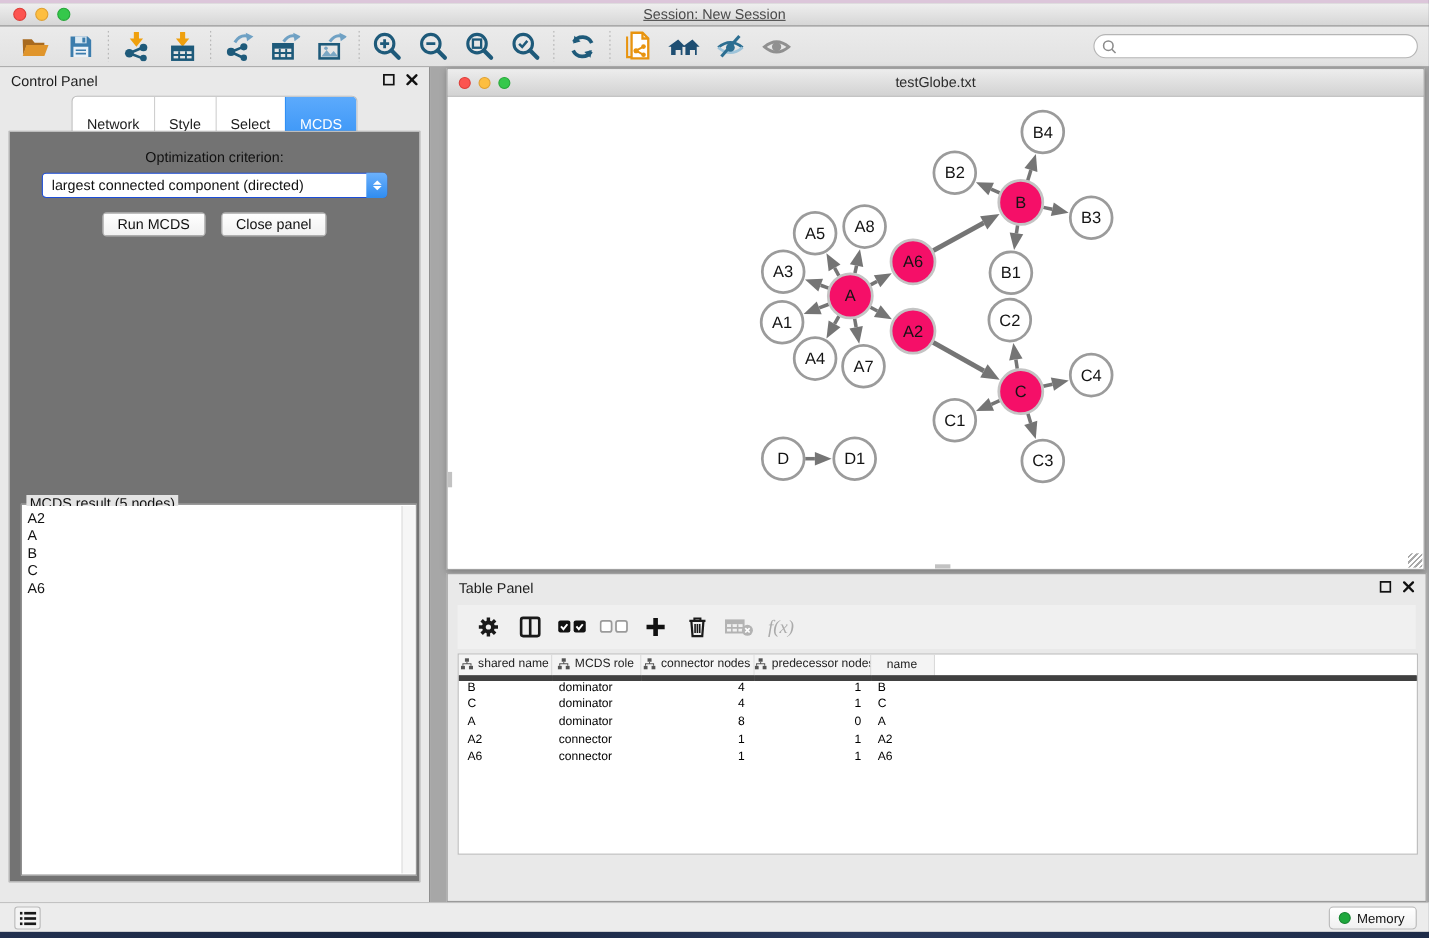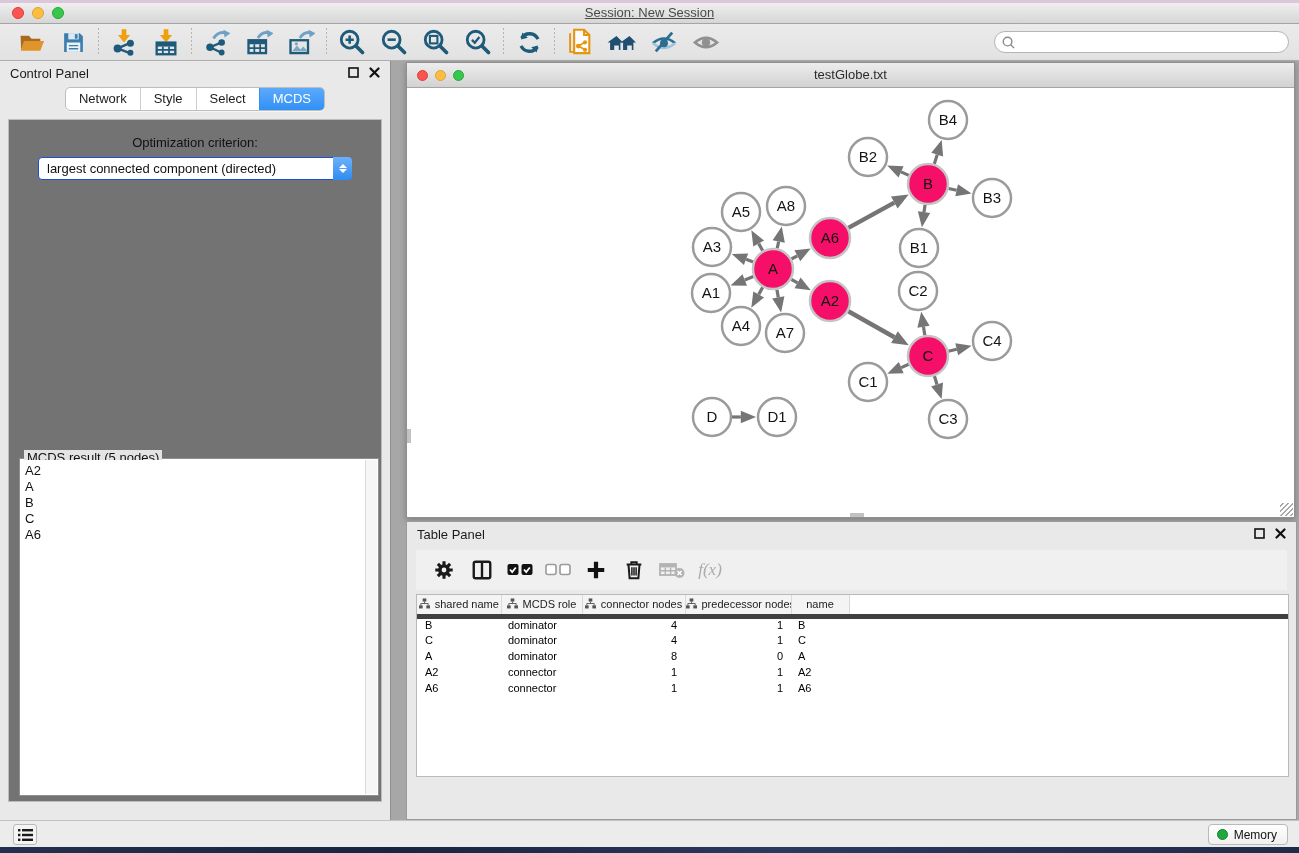--- a/index.html
+++ b/index.html
@@ -40,21 +40,21 @@
 
   
   .control-panel { position:absolute; left:0; top:0; width:391px; bottom:0;
     background:#e9e9e9; border-right:1px solid #8f8f8f; }
   .panel-header { position:relative; height:26px; line-height:26px;
     padding-left:10px; font-size:13px; color:#1c1c1c; }
   .panel-header .hdr-icons { position:absolute; right:10px; top:6px; display:flex; gap:10px; }
   .seg-tabs { display:flex; justify-content:center; }
   .seg { display:inline-flex; border:1px solid #bdbdbd; border-radius:5px;
     background:#fff; overflow:hidden; box-shadow:0 1px 0 rgba(255,255,255,.6); }
-  .seg .tab { padding:3px 13px; font-size:13px; color:#1c1c1c;
+  .seg .tab { padding:17px 13px; font-size:13px; color:#1c1c1c;
     border-left:1px solid #cfcfcf; cursor:default; line-height:16px; }
   .seg .tab:first-child { border-left:none; }
   .seg .tab.active { background:linear-gradient(#5caafc,#3190f5); color:#fff; border-left-color:#3190f5; }
   .cp-content { position:absolute; left:8px; right:8px; top:58px; bottom:18px;
     background:#737373; border:1px solid #bdbdbd; }
   .opt-label { margin-top:15px; text-align:center; font-size:13px; color:#111; }
   .combo { position:relative; margin:7px auto 0; width:314px; height:23px;
     background:#fff; border:1px solid #1d4ed8; border-radius:4px;
     font-size:13px; line-height:21px; padding-left:8px; color:#111; }
   .combo .stepper { position:absolute; right:-1px; top:-1px; width:19px; height:23px;
@@ -315,20 +315,24 @@
         </div>
       </div>
       <div class="cp-content">
         <div class="opt-label">Optimization criterion:</div>
         <div class="combo">
           <span>largest connected component (directed)</span>
           <span class="stepper">
             <span class="chev up"></span>
                 <span class="chev down"></span>
           </span>
+        </div>
+        <div class="btn-row">
+          <button class="mac-btn">Run MCDS</button>
+          <button class="mac-btn">Close panel</button>
         </div>
         <div class="groupbox">
           <span class="legend">MCDS result (5 nodes)</span>
           <div class="mcds-list">
                 <div>A2</div>
                 <div>A</div>
                 <div>B</div>
                 <div>C</div>
                 <div>A6</div>
               </div>

